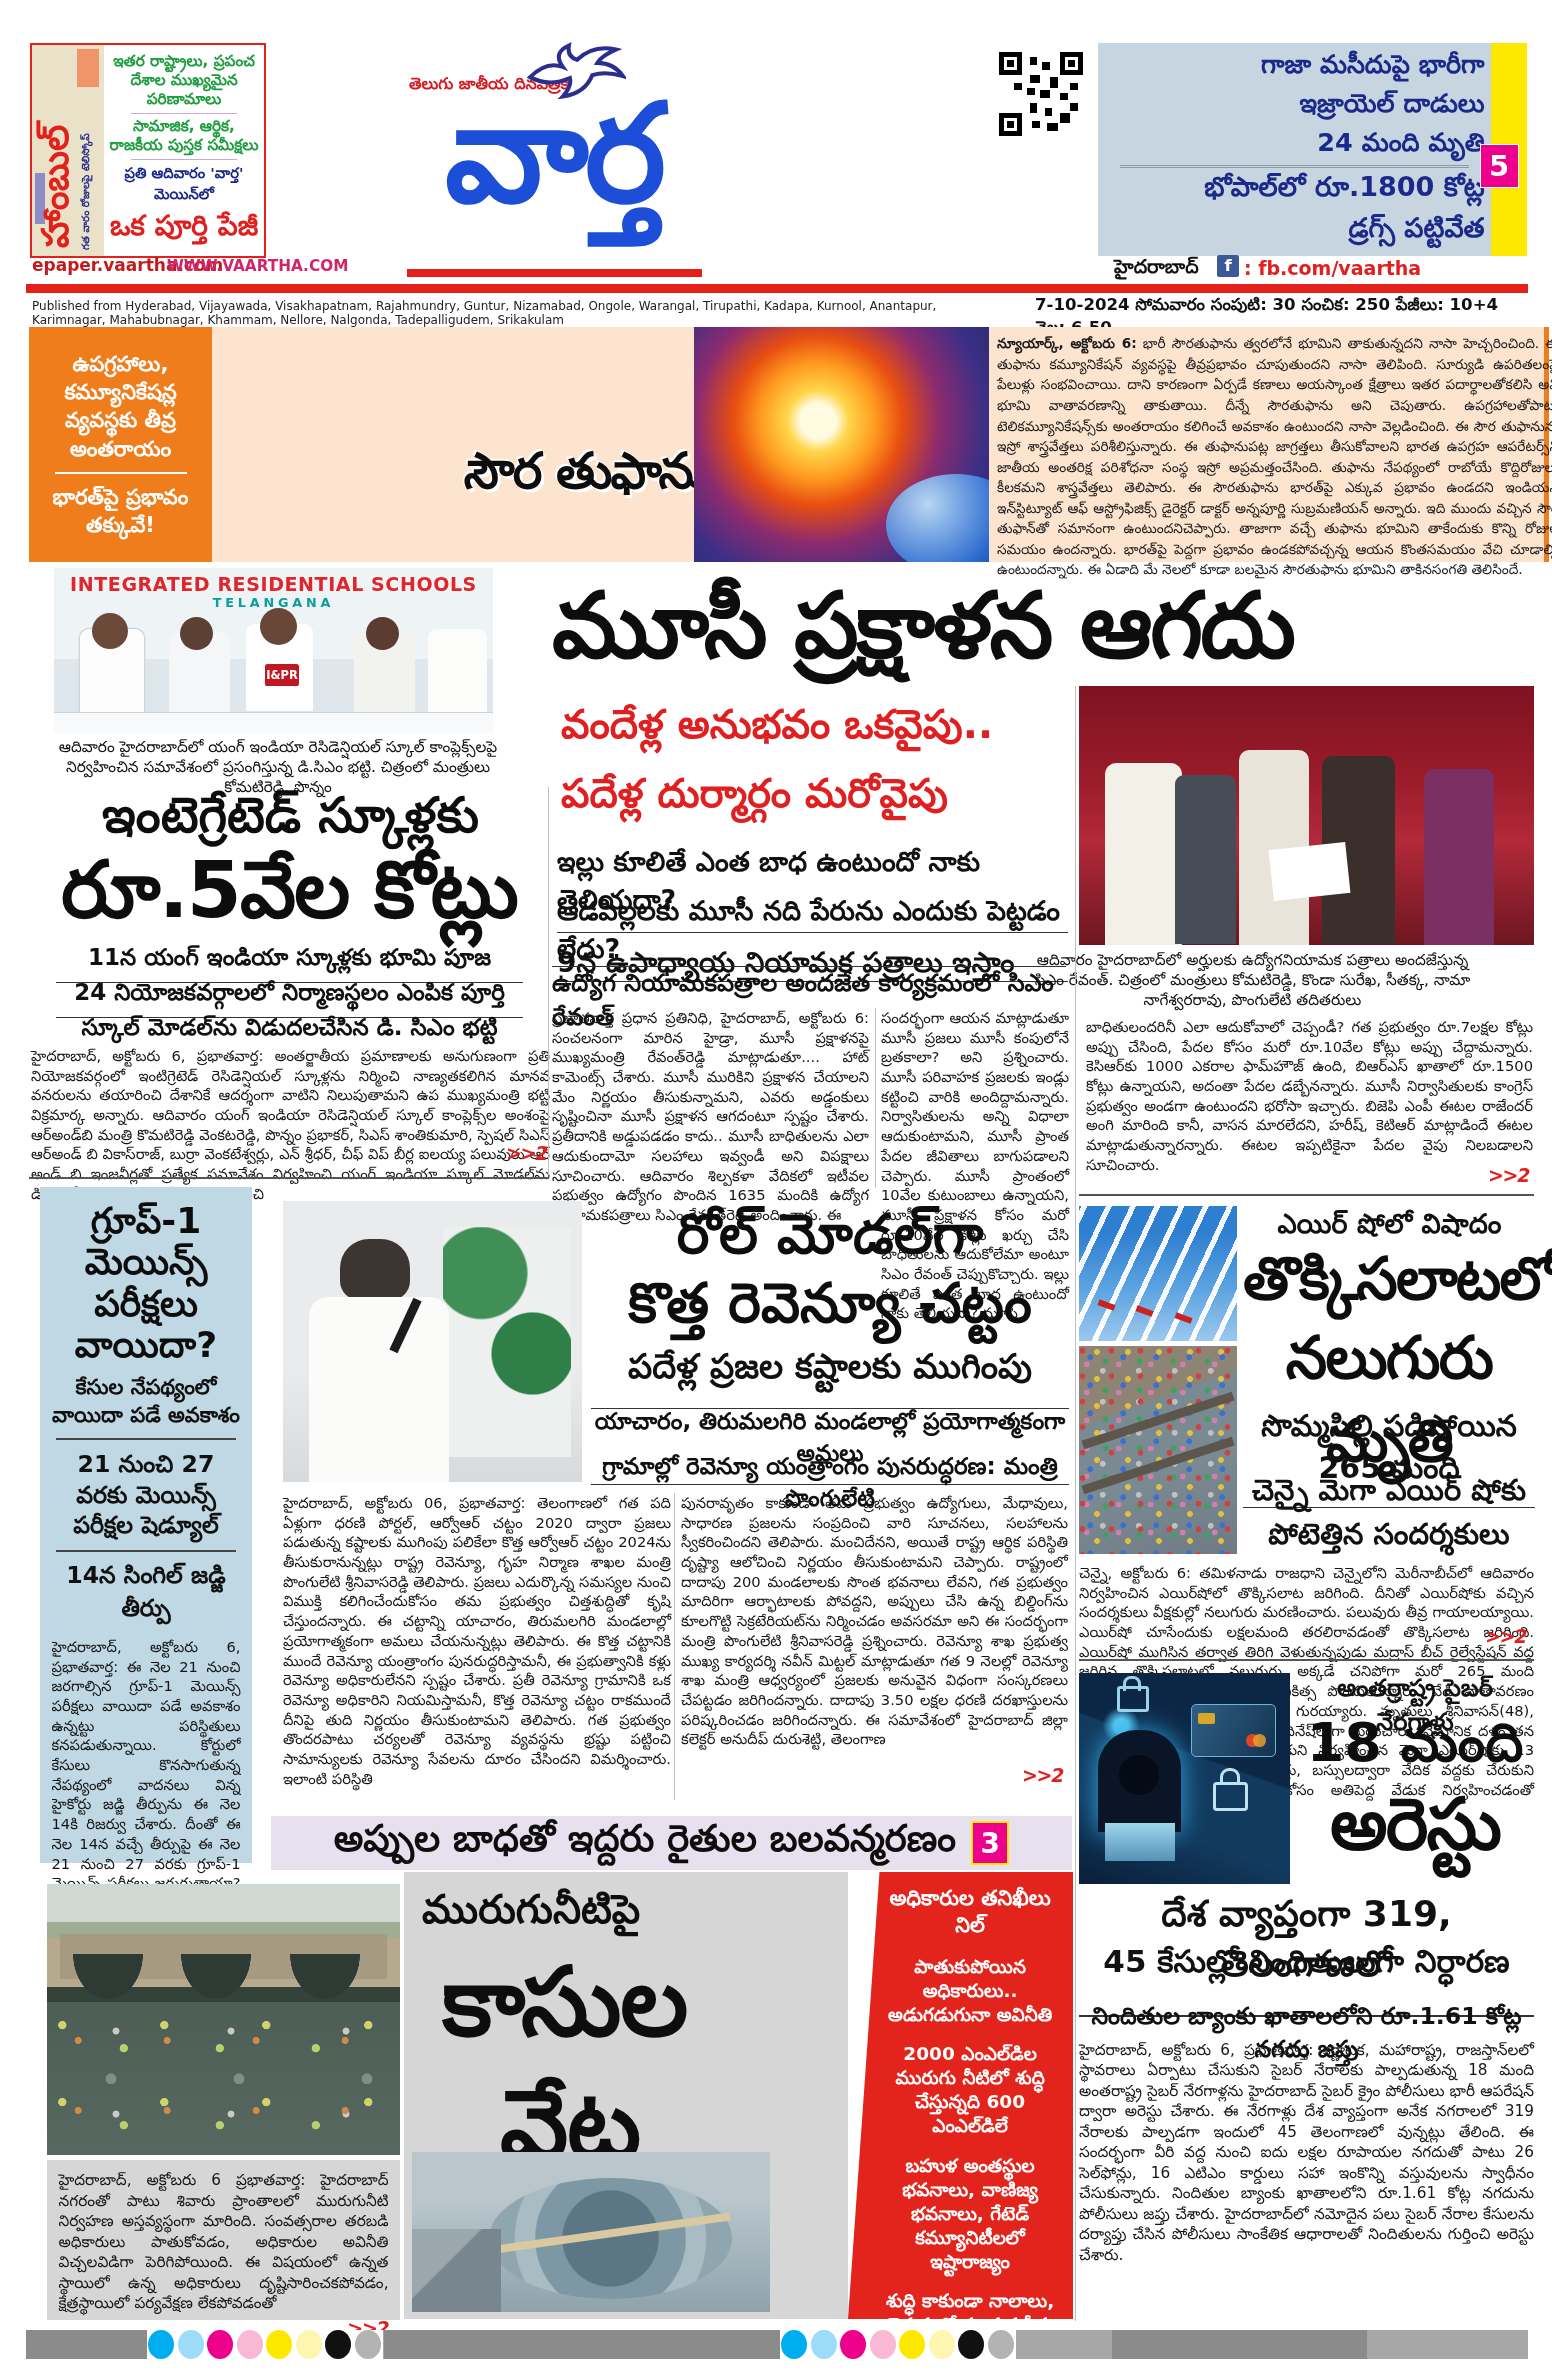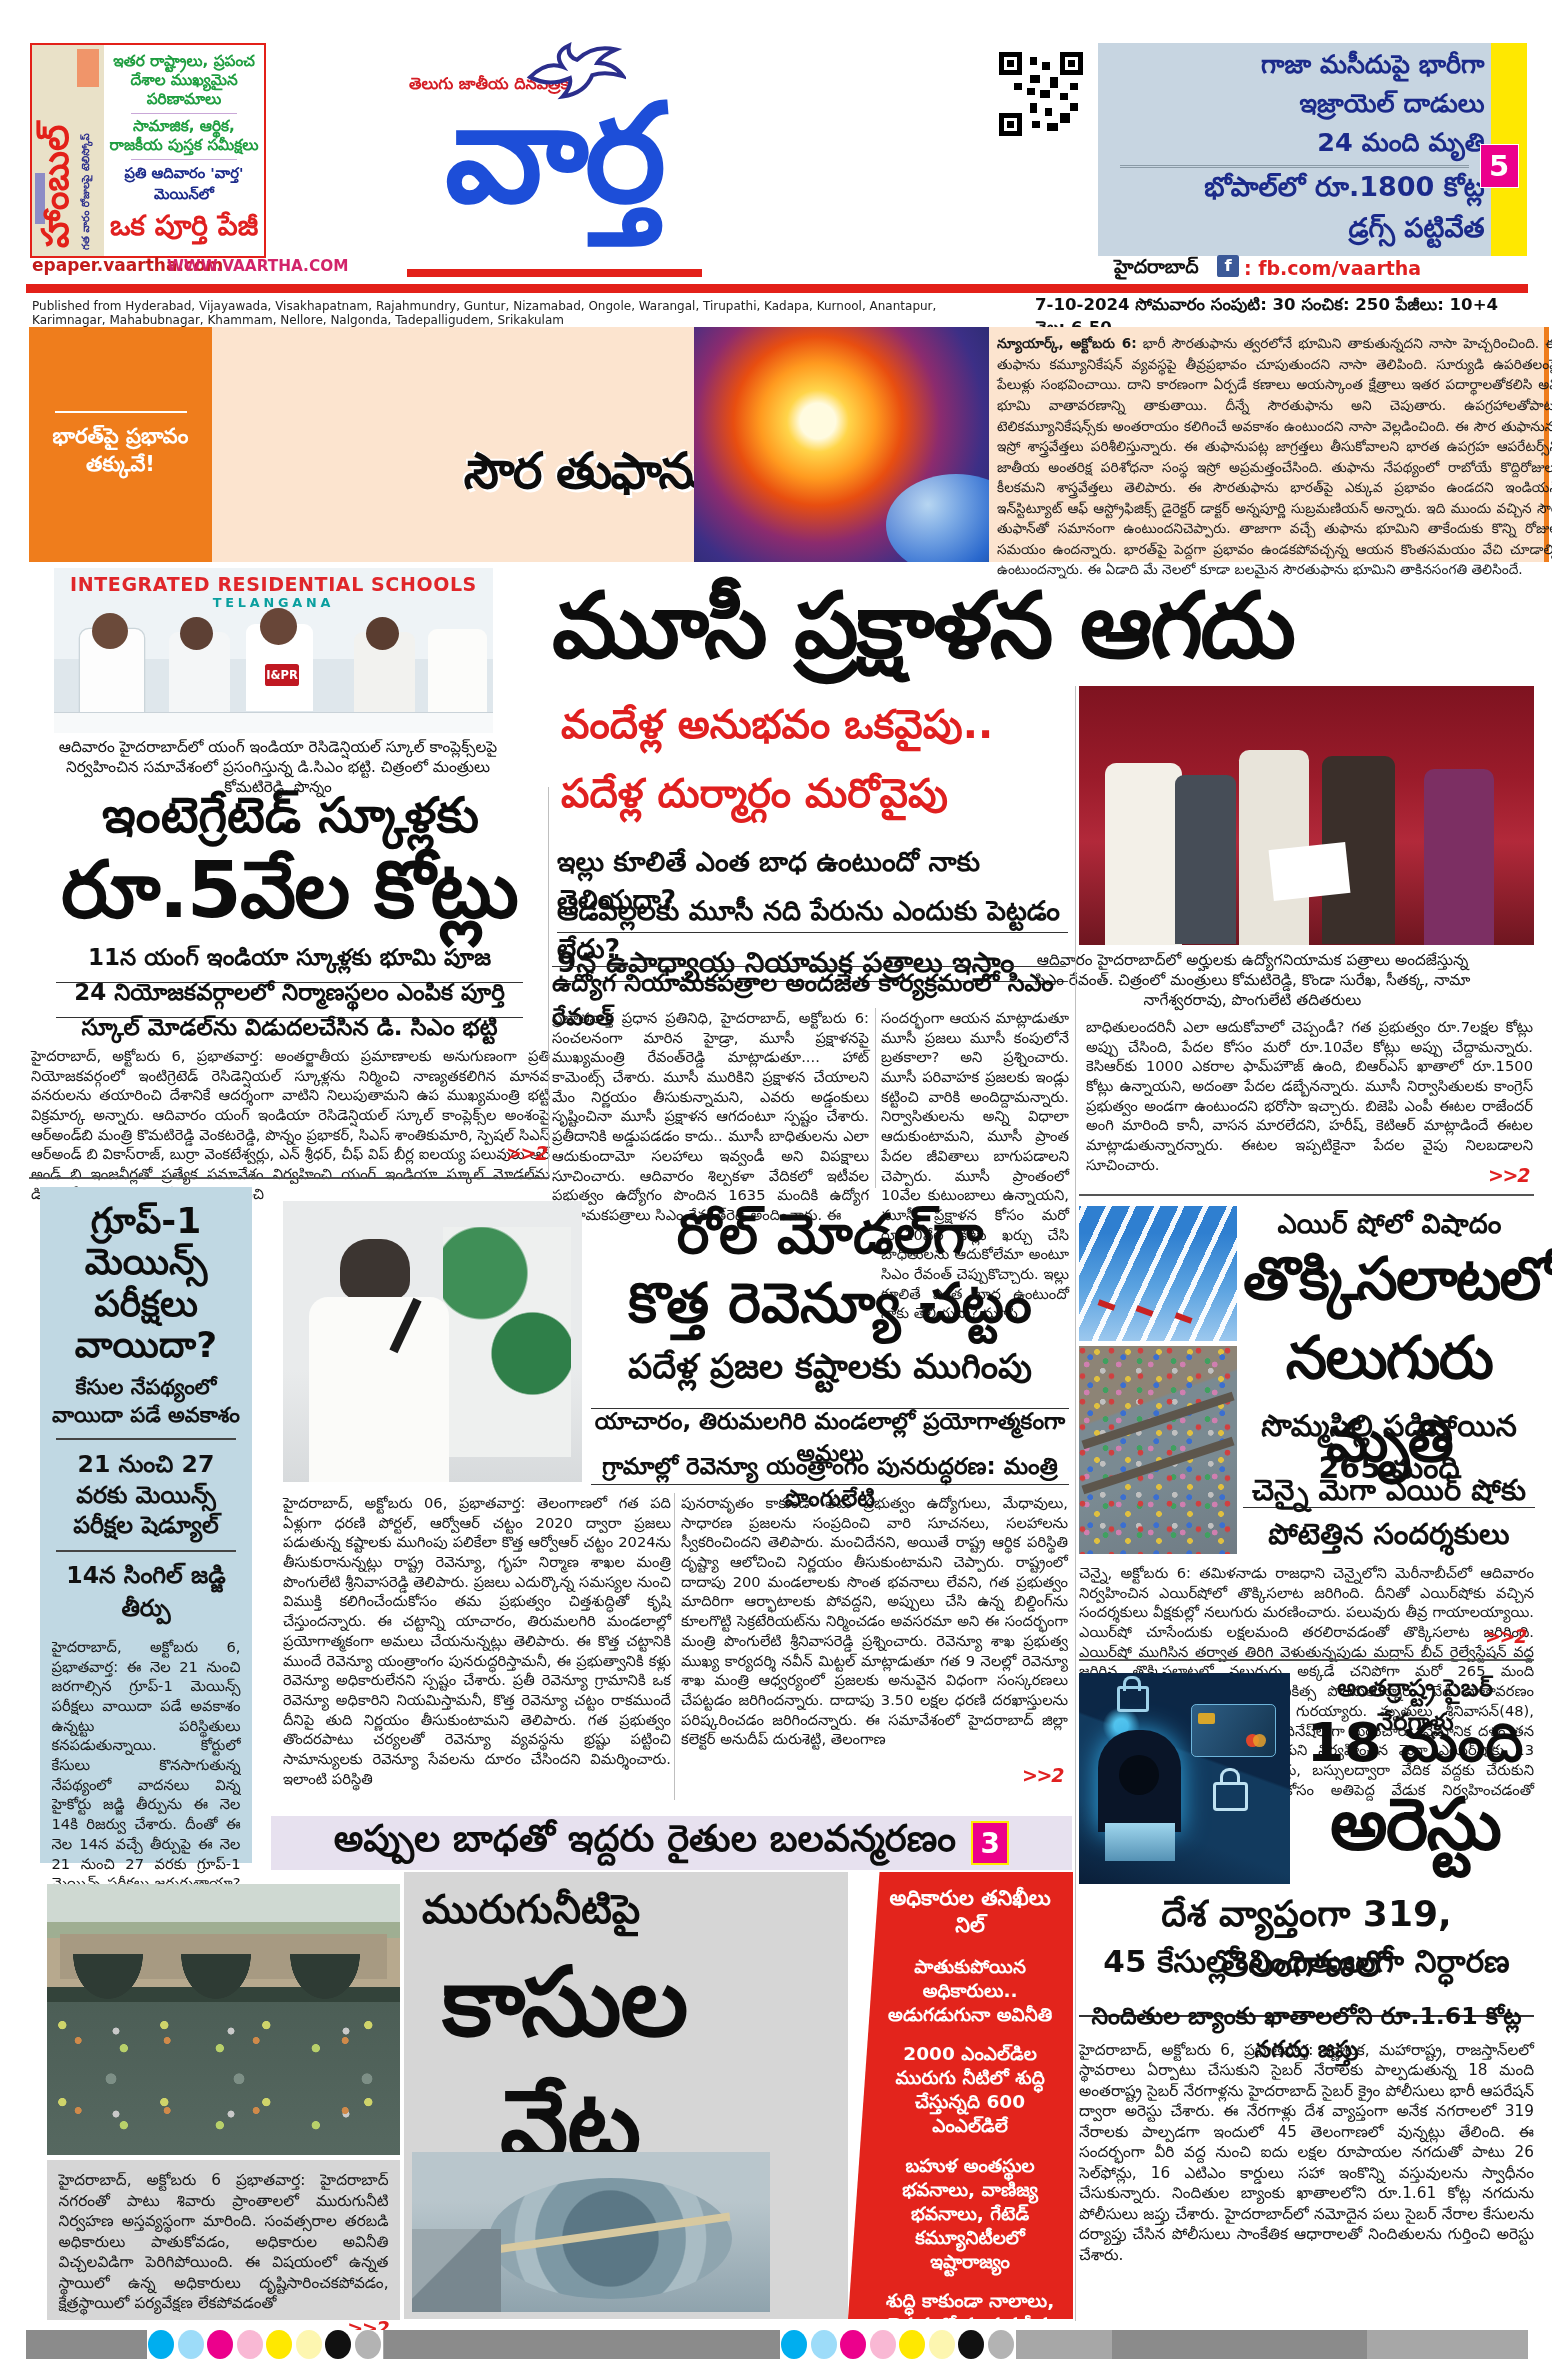--- a/index.html
+++ b/index.html
@@ -106,20 +106,21 @@
 <div class="abs b" style="left:1114px;top:255px;font-size:19px;color:#111;">హైదరాబాద్</div>
 <div class="abs" style="left:1217px;top:255px;width:22px;height:22px;background:#3b5998;color:#fff;font-weight:900;font-size:16.6px;text-align:center;line-height:22px;border-radius:2.6px;">f</div>
 <div class="abs b red" style="left:1244px;top:257px;font-size:19px;">: fb.com/vaartha</div>
 
 <div class="abs" style="left:25.5px;top:284px;width:1502px;height:9px;background:#e32019;"></div>
 <div class="abs" style="left:32px;top:299px;width:958px;font-size:12px;color:#222;">Published from Hyderabad, Vijayawada, Visakhapatnam, Rajahmundry, Guntur, Nizamabad, Ongole, Warangal, Tirupathi, Kadapa, Kurnool, Anantapur, Karimnagar, Mahabubnagar, Khammam, Nellore, Nalgonda, Tadepalligudem, Srikakulam</div>
 <div class="abs b" style="left:1035px;top:295px;width:498px;font-size:16.6px;color:#111;">7-10-2024 సోమవారం సంపుటి: 30 సంచిక: 250 పేజీలు: 10+4 వెల: 6.50</div>
 
 <div class="abs" style="left:29px;top:327px;width:1515px;height:235px;background:#fce4cf;border-right:5.1px solid #ef7d1c;">
   <div class="abs" style="left:0;top:0;width:183px;height:235px;background:#ef7d1c;color:#fff;display:flex;flex-direction:column;justify-content:center;gap:9px;text-align:center;padding:0 9px;box-sizing:border-box;">
+    <div class="b" style="font-size:21px;line-height:1.35;">ఉపగ్రహాలు, కమ్యూనికేషన్ల వ్యవస్థకు తీవ్ర అంతరాయం</div>
     <div style="height:1.9px;background:#fff;width:80%;margin:0 auto;"></div>
     <div class="b" style="font-size:21px;line-height:1.35;">భారత్‌పై ప్రభావం తక్కువే!</div>
   </div>
   <div class="abs ctr blk" style="left:188px;top:115px;width:492px;font-size:50px;letter-spacing:-1.9px;text-shadow:2.6px 2.6px 0 #fff,-1.9px -1.9px 0 #fff;text-align:right;">సౌర తుఫాను</div>
   <div class="abs photo" style="left:665px;top:0;width:295px;height:235px;background:
          radial-gradient(circle at 42% 40%, #fffbe0 0 8%, #ffd54a 14%, #ff9a1f 26%, #e84e10 38%, #8c2b6e 55%, #3c2f86 75%, #232a66 100%);">
     <div class="abs" style="left:192px;top:147px;width:140px;height:102px;border-radius:50%;background:radial-gradient(circle at 30% 30%,#bfe9ff,#2a6fd8 60%,#0b2f73);opacity:.9;"></div>
   </div>
   <div class="abs jt" style="left:968px;top:6.4px;width:562px;height:222px;font-size:13.7px;line-height:1.5;color:#1a1a1a;">
     <span class="b">న్యూయార్క్, అక్టోబరు 6:</span>

